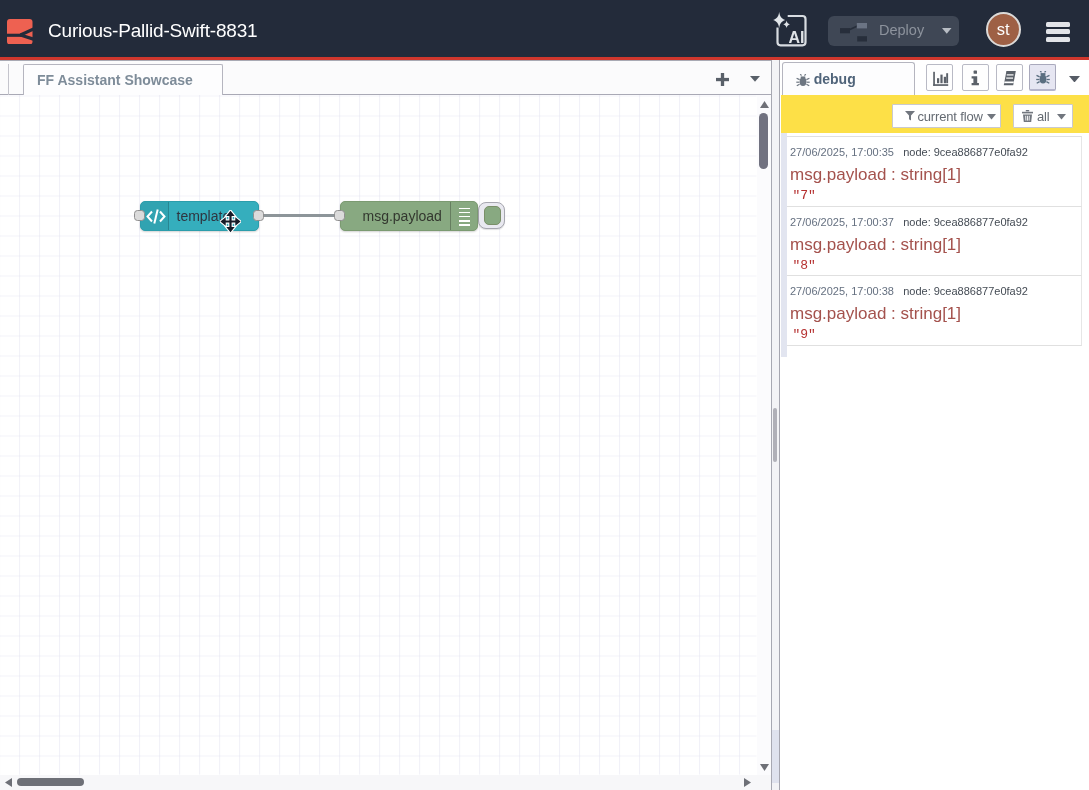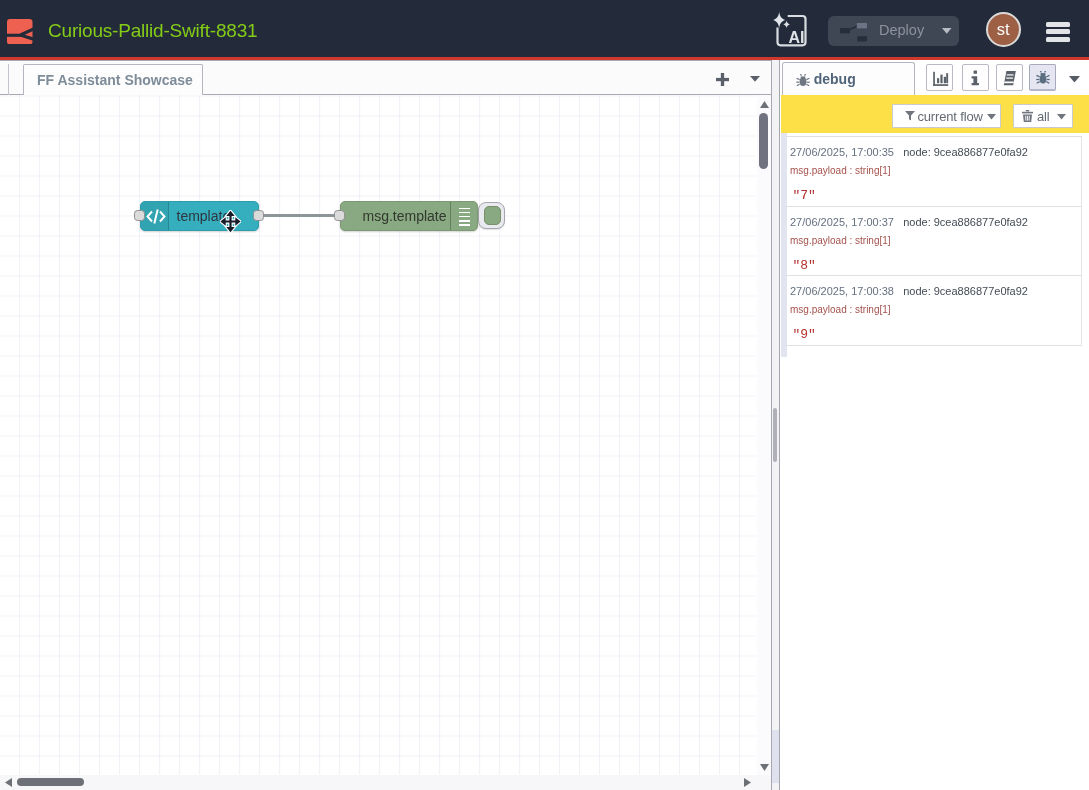--- a/index.html
+++ b/index.html
@@ -1,30 +1,30 @@
 <!DOCTYPE html>
 <html><head>
 <meta charset="utf-8">
 <style>
 * { margin:0; padding:0; box-sizing:border-box; }
 html,body { width:1089px; height:790px; overflow:hidden; }
 body { position:relative; font-family:"Liberation Sans",sans-serif; background:#fff; }
 .abs { position:absolute; }
 
 #header { left:0; top:0; width:1089px; height:57px; background:#232b3a; }
-#title { left:48px; top:20.2px; font-size:19px; color:#84cc16; letter-spacing:-0.2px; }
+#title { left:48px; top:20.2px; font-size:19px; color:#ffffff; letter-spacing:-0.2px; }
 #deploy { left:828px; top:16px; width:131px; height:30px; background:#3f4755; border-radius:6px; }
 #deploy .txt { position:absolute; left:51px; top:6px; font-size:14.5px; color:#8d939d; }
 #avatar { left:985.5px; top:11.8px; width:35.5px; height:35.5px; border-radius:50%; background:#9e6045; border:2.5px solid #dcdad8; color:#fdfdfd; font-size:16.5px; font-weight:400; text-align:center; line-height:30px; }
 .hbar { left:1045.7px; width:24.5px; height:5px; border-radius:1.5px; background:#e2e4e8; }
 
 #redline { left:0; top:57px; width:1089px; height:3px; background:#d0372d; }
 #tabbar { left:0; top:60px; width:772px; height:35px; background:#fbfbfc; border-top:1px solid #a9aab4; border-bottom:1px solid #a9a9b5; }
 #tabbar .leftline { position:absolute; left:8px; top:3px; width:1px; height:31px; background:#c4c4cc; }
-#tab1 { left:23px; top:63.5px; width:180px; height:31.5px; background:#fdfdfe; border:1px solid #b5b5bf; border-bottom:none; border-radius:2px 2px 0 0; z-index:3; }
+#tab1 { left:23px; top:63.5px; width:200px; height:31.5px; background:#fdfdfe; border:1px solid #b5b5bf; border-bottom:none; border-radius:2px 2px 0 0; z-index:3; }
 #tab1 span { position:absolute; left:13px; top:7px; font-size:14px; font-weight:bold; color:#7e8c99; }
 
 #canvas { left:0; top:95px; width:756.5px; height:679.5px; background-color:#fff; }
 #wire { left:263.5px; top:214px; width:72px; height:3.4px; background:#8d9599; }
 .node { height:29.5px; border-radius:5px; box-shadow:0 1px 2px rgba(0,0,0,0.18); z-index:2; }
 #node-template { left:139.5px; top:201px; width:119.5px; background:#35aebd; border:1px solid #2b9dab; }
 #node-template .icon-sec { position:absolute; left:0; top:0; width:28.5px; height:27.5px; background:rgba(0,0,0,0.06); border-right:1px solid rgba(0,0,0,0.18); border-radius:4px 0 0 4px; }
 #node-template .lbl { position:absolute; left:36px; top:6px; font-size:14px; color:#2f3540; }
 #node-debug { left:339.5px; top:201px; width:138.5px; background:#88a981; border:1px solid #7b9a71; }
 #node-debug .lbl { position:absolute; left:22px; top:6px; font-size:14px; color:#33382f; }
@@ -49,21 +49,21 @@
 #sbtab { position:absolute; left:1.7px; top:2px; width:133.5px; height:33px; background:#fdfdfe; border:1px solid #b5b5bf; border-bottom:none; border-radius:3px 3px 0 0; z-index:2; }
 #sbtab span { position:absolute; left:31px; top:8px; font-size:14px; font-weight:bold; color:#50647a; }
 .sbtn { position:absolute; top:4.3px; width:27px; height:26.5px; background:#fefefe; border:1px solid #b9bac5; border-radius:2px; }
 .sbtn.active { background:#e6e6f2; border-color:#a9a9bc; border-bottom:2.5px solid #b5b5cc; }
 #sbtoolbar { position:absolute; left:1px; top:35px; width:308px; height:38.3px; background:#fde047; }
 .tbtn { position:absolute; top:8.9px; height:24.3px; background:#fff; border:1px solid #c9c9cf; border-radius:1px; font-size:13px; letter-spacing:-0.15px; color:#646a72; }
 #gutter { position:absolute; left:1px; top:73.3px; width:6px; height:223.4px; background:#e2e5f0; }
 .msg { position:absolute; left:7px; width:294.5px; border-top:1px solid #e0e0e0; border-right:1px solid #e6e6e6; background:#fff; }
 .msg .l1 { position:absolute; left:3px; top:8.5px; font-size:11px; color:#657080; }
 .msg .l1 b { font-weight:normal; color:#444b54;margin-top:8px; }
-.msg .l2 { position:absolute; left:3px; top:27.5px; font-size:10px; color:#a4524d; }
+.msg .l2 { position:absolute; left:3px; top:27.5px; font-size:17px; color:#a4524d; }
 .msg .l3 { position:absolute; left:5.5px; top:51px; font-size:13px; font-family:"Liberation Mono",monospace; color:#b53030; }
 </style>
 </head>
 <body>
 <div class="abs" id="header">
   <svg class="abs" style="left:7.3px;top:18.6px" width="25.5" height="25.5" viewBox="0 0 26 26">
     <rect x="0" y="0" width="26" height="26" rx="3" fill="#ee6151"></rect>
     <g fill="none" stroke="#232b3a" stroke-width="3.2">
       <path d="M -1 16.6 L 14.4 16.6"></path>
       <path d="M 13.7 16.3 L 27.5 10.0"></path>
@@ -126,21 +126,21 @@
   <svg class="abs" style="left:5px;top:7px" width="20" height="15" viewBox="0 0 20 15">
     <g fill="none" stroke="#fff" stroke-width="2">
       <path d="M 6 2.5 L 1.5 7.5 L 6 12.5"></path>
       <path d="M 14 2.5 L 18.5 7.5 L 14 12.5"></path>
       <path d="M 11.7 0.5 L 8.3 14.5"></path>
     </g>
   </svg>
   <div class="lbl">template</div>
 </div>
 <div class="abs node" id="node-debug">
-  <div class="lbl">msg.template</div>
+  <div class="lbl">msg.payload</div>
   <div class="sep"></div>
   <div class="dbgline" style="top:5.6px"></div>
   <div class="dbgline" style="top:9.7px"></div>
   <div class="dbgline" style="top:13.7px"></div>
   <div class="dbgline" style="top:17.8px"></div>
   <div class="dbgline" style="top:21.8px"></div>
 </div>
 <div class="abs" id="toggle">
     <div class="inner"></div>
   </div>

